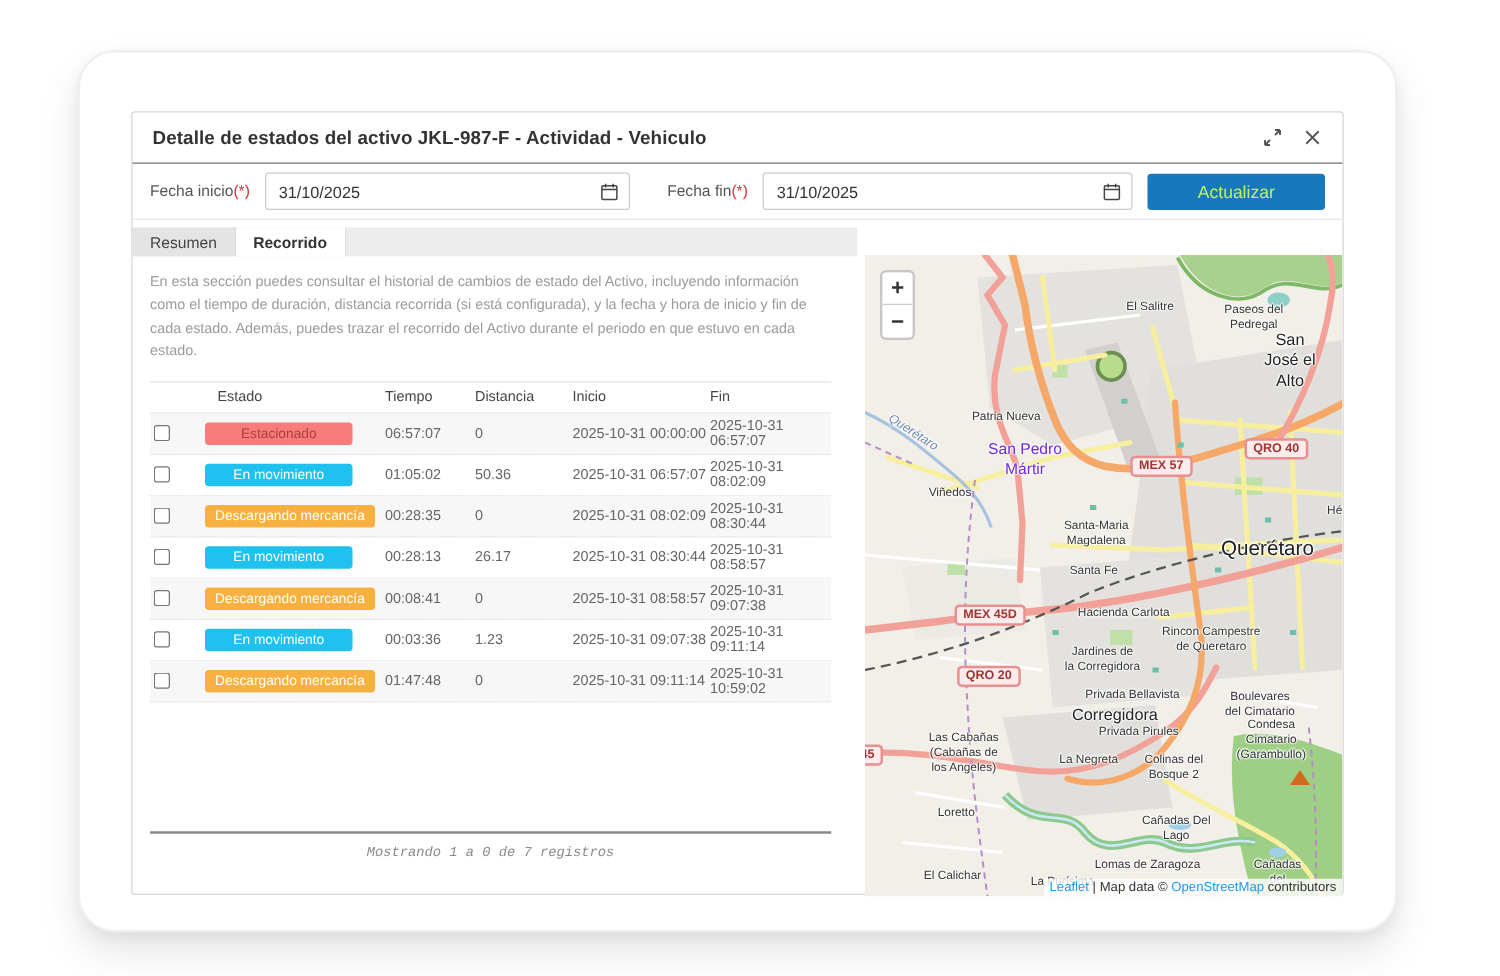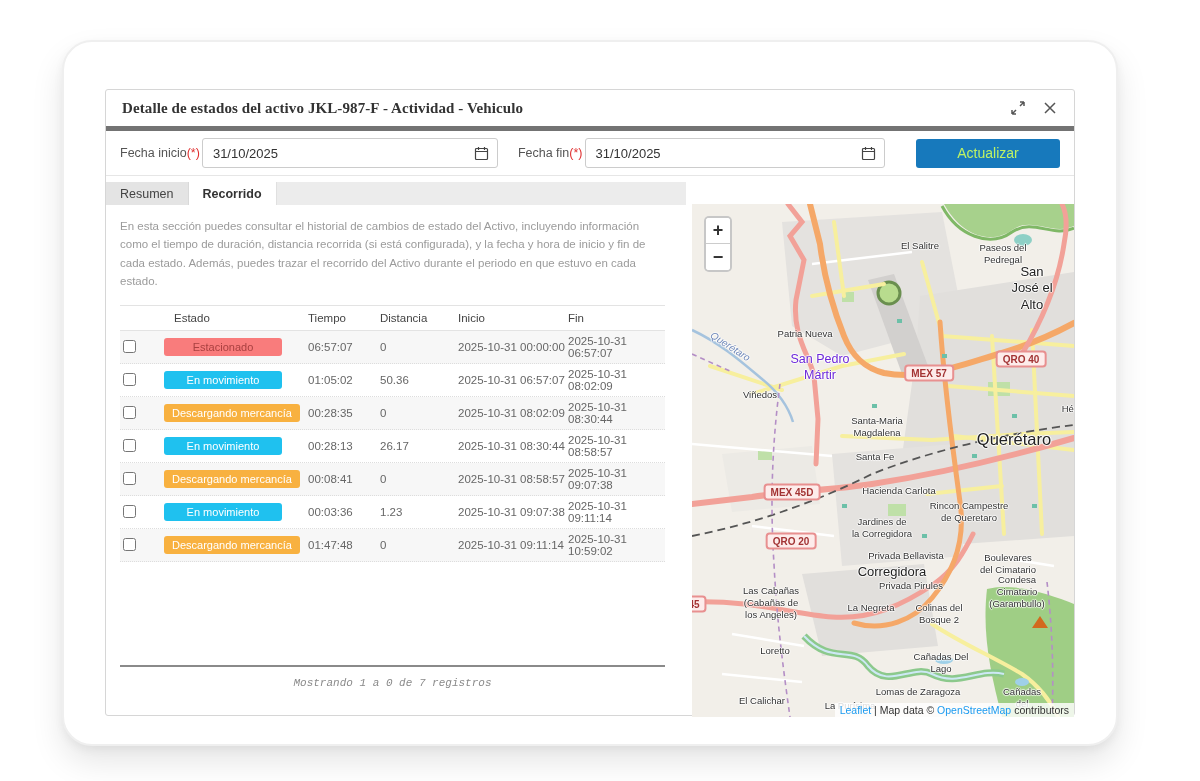--- a/index.html
+++ b/index.html
@@ -9,28 +9,28 @@
     position:absolute; left:62px; top:40px; width:1056px; height:706px;
     background:#fff; border:2px solid #efefef; border-radius:30px;
     box-shadow:0 16px 32px rgba(0,0,0,.10), 0 4px 10px rgba(0,0,0,.05);
   }
   .modal{
     position:absolute; left:41px; top:47px; width:970px; height:627px;
     background:#fff; border:1px solid #d6d6d6; border-radius:3px;
     display:flex; flex-direction:column;
   }
   
-  .modal-header{ height:41px; border-bottom:5px solid #737373; display:flex; align-items:center; padding:0 16px; flex:0 0 auto;font-family:Liberation Serif, serif;}
+  .modal-header{ height:41px; border-bottom:1px solid #737373; display:flex; align-items:center; padding:0 16px; flex:0 0 auto;}
   .modal-title{ font-size:15px; font-weight:bold; color:#333; letter-spacing:.1px;}
   .header-icons{ margin-left:auto; display:flex; align-items:center; gap:16px;}
   .hicon{ width:16px; height:16px; cursor:pointer; color:#555;}
   .hicon svg{ width:16px; height:16px; display:block;}
 
   
-  .filter-bar{ height:45px; border-bottom:1px solid #e6e6e6; display:flex; align-items:center; padding:0 14px; gap:2px; flex:0 0 auto;}
+  .filter-bar{ height:45px; border-bottom:1px solid #e6e6e6; display:flex; align-items:center; padding:0 14px; gap:12px; flex:0 0 auto;}
   .f-label{ font-size:12.5px; color:#555; white-space:nowrap;}
   .req{ color:#e03131; }
   .date-input{ position:relative; height:30px; border:1px solid #ccc; border-radius:3px; background:#fff; display:flex; align-items:center; }
   .date-input.w1{ width:296px; margin-right:18px;}
   .date-input.w2{ width:300px; }
   .date-input input{ border:none; outline:none; width:100%; height:100%; padding:0 30px 0 10px; font-size:13px; color:#333; font-family:inherit; background:transparent;}
   .cal-icon{ position:absolute; right:8px; top:7px; width:15px; height:15px; color:#444;}
   .cal-icon svg{ width:15px; height:15px; display:block;}
   .update-btn{ margin-left:auto; width:144px; height:29px; background:#1779BC; color:#bef264; border:none; border-radius:3px; font-size:14px; font-family:inherit; cursor:pointer;}
 
@@ -355,21 +355,21 @@
             <div class="map-label mid" style="left: 200px; top: 368px;">Corregidora</div>
             <div class="map-label" style="left: 219px; top: 382px;">Privada Pirules</div>
             <div class="map-label" style="left: 325px; top: 388px;">Condesa Cimatario
 (Garambullo)</div>
             <div class="map-label" style="left: 79px; top: 399px;">Las Cabañas
 (Cabañas de
 los Angeles)</div>
             <div class="map-label" style="left: 179px; top: 404px;">La Negreta</div>
             <div class="map-label" style="left: 247px; top: 410px;">Colinas del
 Bosque 2</div>
-            <div class="map-label" style="left: 83px; top: 447px;">Loretto</div>
+            <div class="map-label" style="left: 73px; top: 447px;">Loretto</div>
             <div class="map-label" style="left: 249px; top: 459px;">Cañadas Del
 Lago</div>
             <div class="map-label" style="left: 226px; top: 488px;">Lomas de Zaragoza</div>
             <div class="map-label" style="left: 70px; top: 497px;">El Calichar</div>
             <div class="map-label" style="left: 158px; top: 502px;">La Purísima</div>
             <div class="map-label" style="left: 330px; top: 494px;">Cañadas del</div>
             <div class="road-badge" style="left: 237px; top: 169px;">MEX 57</div>
             <div class="road-badge" style="left: 329px; top: 155px;">QRO 40</div>
             <div class="road-badge" style="left: 100px; top: 288px;">MEX 45D</div>
             <div class="road-badge" style="left: 99px; top: 337px;">QRO 20</div>

